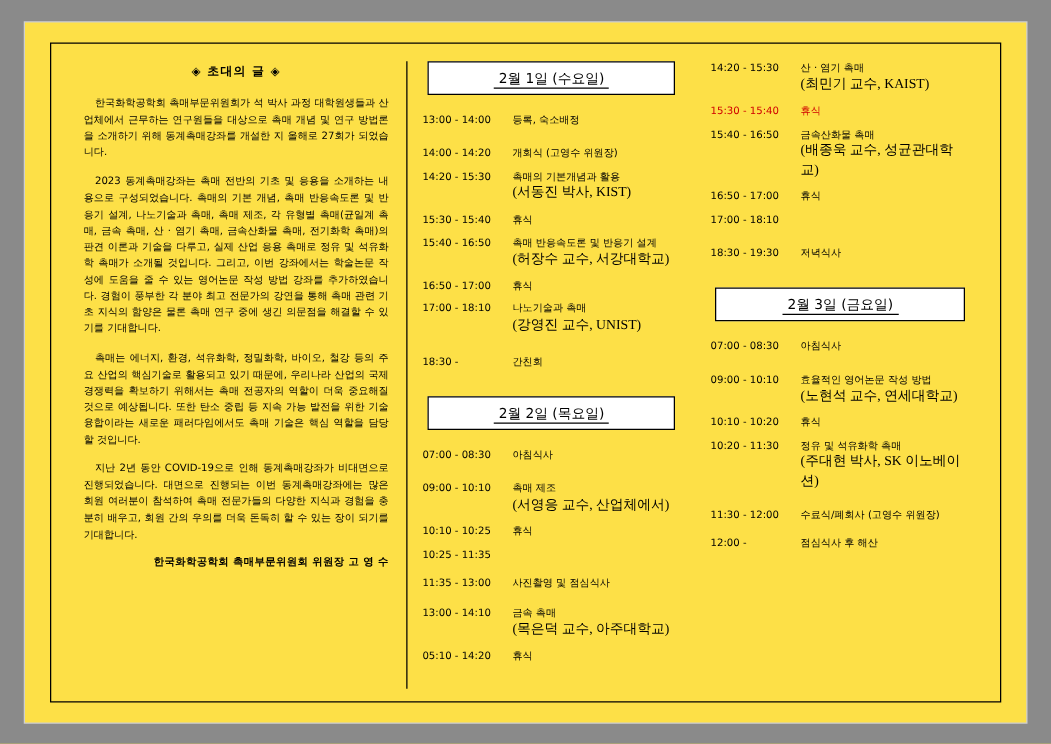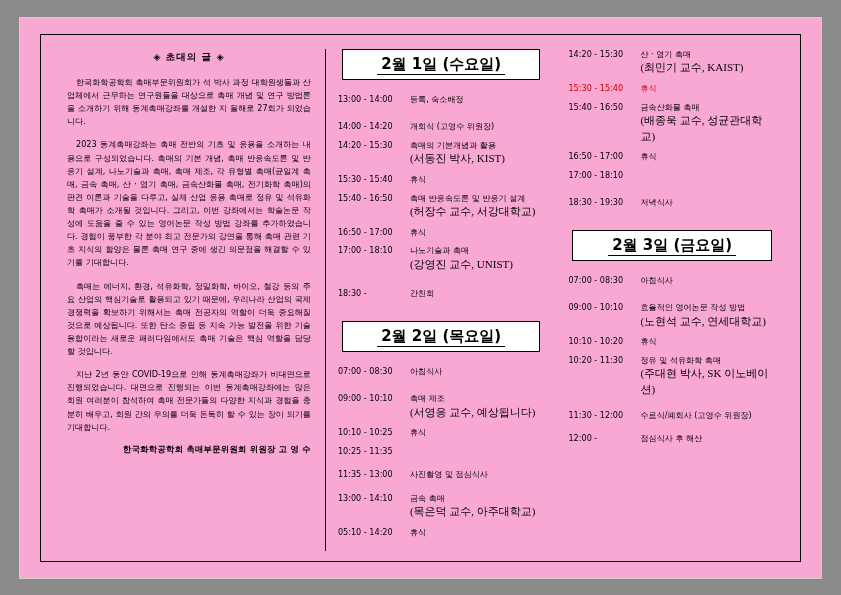--- a/index.html
+++ b/index.html
@@ -6,21 +6,21 @@
   body{
     width:841px;height:595px;
     background:#8a8a8a;
     font-family:"DejaVu Sans","Liberation Sans",sans-serif;
     overflow:hidden;
   }
   .page{
     position:absolute;
     left:20px;top:18px;
     width:801px;height:560px;
-    background:#f9a8d4;
+    background:#fde047;
     box-shadow:0 0 0 1px #cfcfcf;
   }
   .inner{
     position:absolute;
     left:20px;top:16px;
     right:20px;bottom:16px;
     border:1px solid #000;
   }
   .cols{
     position:absolute;
@@ -59,22 +59,22 @@
     text-align:right;
     font-size:8.3px;
     font-weight:bold;
     letter-spacing:0.3px;
   }
 
   
   .day-box{
     border:1px solid #000;
     text-align:center;
-    font-size:15px;
-    font-weight:bold;
+    font-size:11px;
+    font-weight:normal;
     padding:5px 0 5px 0;
     margin:0 6px 14px 6px;
     background:#fff;
     position:relative;
   }
   .day-box:after{
     content:"";
     position:absolute;
     left:8px;right:8px;
     bottom:3px;
@@ -187,21 +187,21 @@
         <div class="sched">
           <div class="row">
             <div class="time">07:00 - 08:30</div>
             <div class="desc">아침식사</div>
           </div>
           <div class="spacer-md"></div>
           <div class="row">
             <div class="time">09:00 - 10:10</div>
             <div class="desc">
               <span>촉매 제조</span>
-              <span class="sub">(서영응 교수, 예상됩니다)</span>
+              <span class="sub">(서영응 교수, 산업체에서)</span>
             </div>
           </div>
           <div class="row">
             <div class="time">10:10 - 10:25</div>
             <div class="desc">휴식</div>
           </div>
           <div class="row">
             <div class="time">10:25 - 11:35</div>
           </div>
           <div class="spacer-sm"></div>

